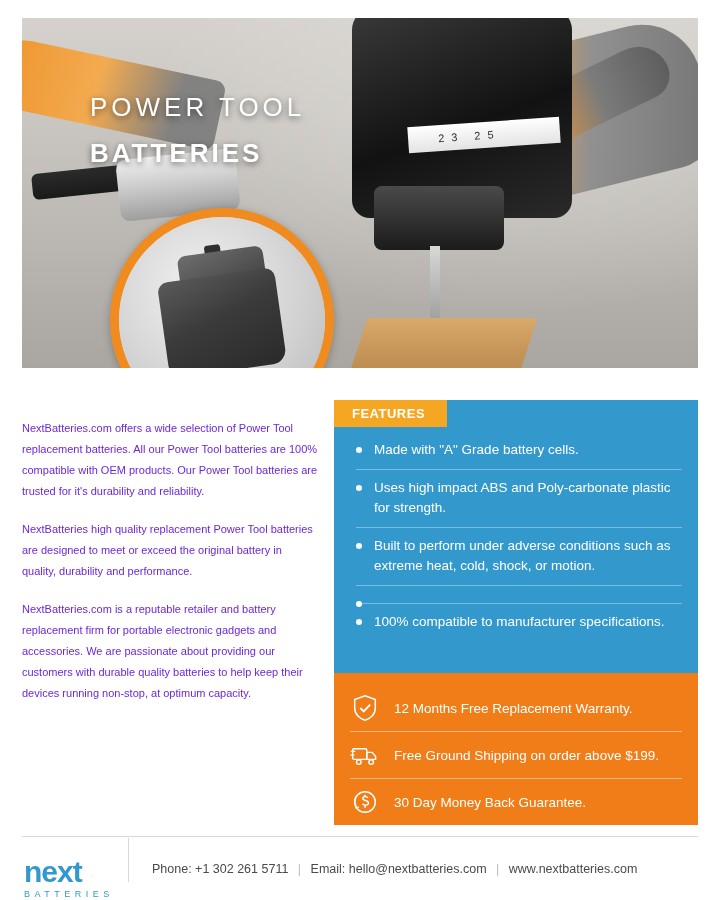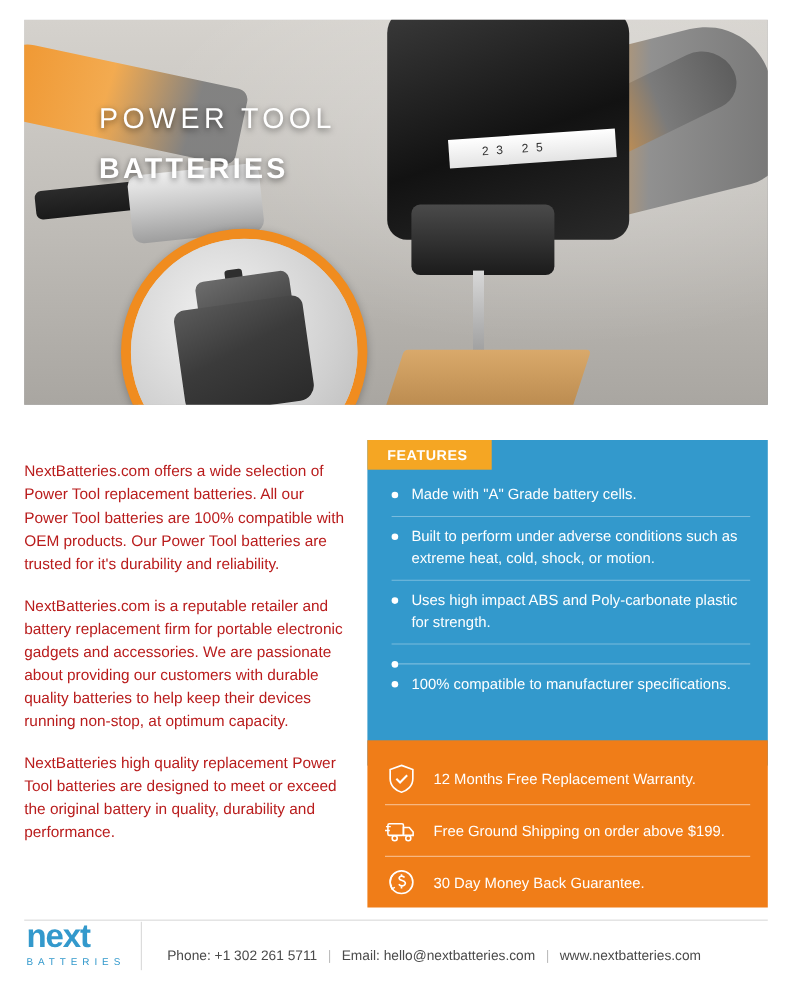--- a/index.html
+++ b/index.html
@@ -146,23 +146,23 @@
     transform: rotate(-8deg);
   }
 
   
   .copy {
     position: absolute;
     left: 22px; top: 418px;
     width: 296px;
   }
   .copy p {
-    font-size: 14px;
+    font-size: 11px;
     line-height: 21px;
-    color: #b91c1c;
+    color: #6d28d9;
     margin-bottom: 17px;
   }
 
   
   .features {
     position: absolute;
     left: 334px; top: 400px;
     width: 364px; height: 296px;
     background: #3399cc;
   }
@@ -233,20 +233,21 @@
   }
   .logo {
     position: absolute; left: 24px; top: 836px;
     color: #3399cc;
   }
   .logo .word {
     font-size: 30px;
     font-weight: 700;
     letter-spacing: -1px;
     line-height: 32px;
+    margin-top: 20px;
   }
   .logo .sub {
     font-size: 9px;
     letter-spacing: 4.5px;
     color: #3399cc;
     margin-top: 1px;
   }
   .logo-sep {
     position: absolute; left: 128px; top: 838px;
     width: 1px; height: 44px;
@@ -285,38 +286,38 @@
     <div class="batt-circle">
       <div class="inner"></div>
       <div class="batt-notch"></div>
       <div class="batt-top"></div>
       <div class="batt-body"></div>
     </div>
   </div>
 
   <div class="copy">
     <p>NextBatteries.com offers a wide selection of Power Tool replacement batteries. All our Power Tool batteries are 100% compatible with OEM products. Our Power Tool batteries are trusted for it's durability and reliability.</p>
+    <p>NextBatteries high quality replacement Power Tool batteries are designed to meet or exceed the original battery in quality, durability and performance.</p>
     <p>NextBatteries.com is a reputable retailer and battery replacement firm for portable electronic gadgets and accessories. We are passionate about providing our customers with durable quality batteries to help keep their devices running non-stop, at optimum capacity.</p>
-    <p>NextBatteries high quality replacement Power Tool batteries are designed to meet or exceed the original battery in quality, durability and performance.</p>
   </div>
 
   <div class="features">
     <div class="features-tab">FEATURES</div>
     <ul>
       <li>
         <span class="dot"></span>
         <span>Made with "A" Grade battery cells.</span>
       </li>
       <li>
         <span class="dot"></span>
+        <span>Uses high impact ABS and Poly-carbonate plastic for strength.</span>
+      </li>
+      <li>
+        <span class="dot"></span>
         <span>Built to perform under adverse conditions such as extreme heat, cold, shock, or motion.</span>
-      </li>
-      <li>
-        <span class="dot"></span>
-        <span>Uses high impact ABS and Poly-carbonate plastic for strength.</span>
       </li>
       <li>
         <span class="dot"></span>
       </li>
       <li>
         <span class="dot"></span>
         <span>100% compatible to manufacturer specifications.</span>
       </li>
     </ul>
   </div>

